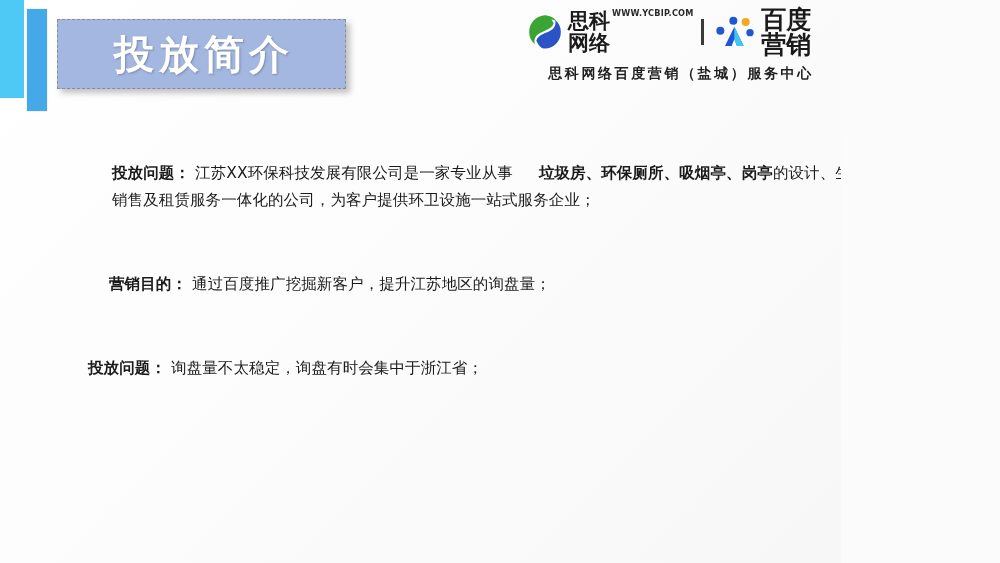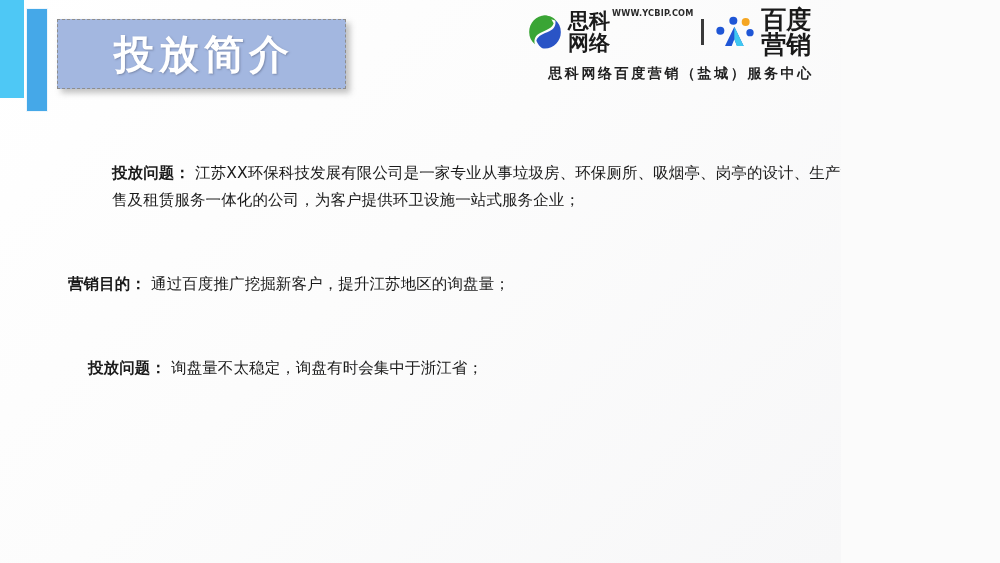--- a/index.html
+++ b/index.html
@@ -153,24 +153,25 @@
   .para {
     color: #1a1a1a;
     font-size: 15.5px;
     line-height: 27px;
     letter-spacing: 0.1px;
   }
   .para .lead {
     font-weight: bold;
   }
   .para .em {
-    font-weight: normal;
+    font-weight: bold;
+    margin-left: 26px;
   }
   .p1 { padding-left: 112px; padding-right: 55px; }
-  .p2 { padding-left: 68px; margin-top: 57px; }
+  .p2 { padding-left: 109px; margin-top: 57px; }
   .p3 { padding-left: 88px; margin-top: 57px; }
 </style>
 </head>
 <body>
 
 <div class="slide">
 
   <div class="bar-cyan"></div>
   <div class="bar-blue"></div>
 

